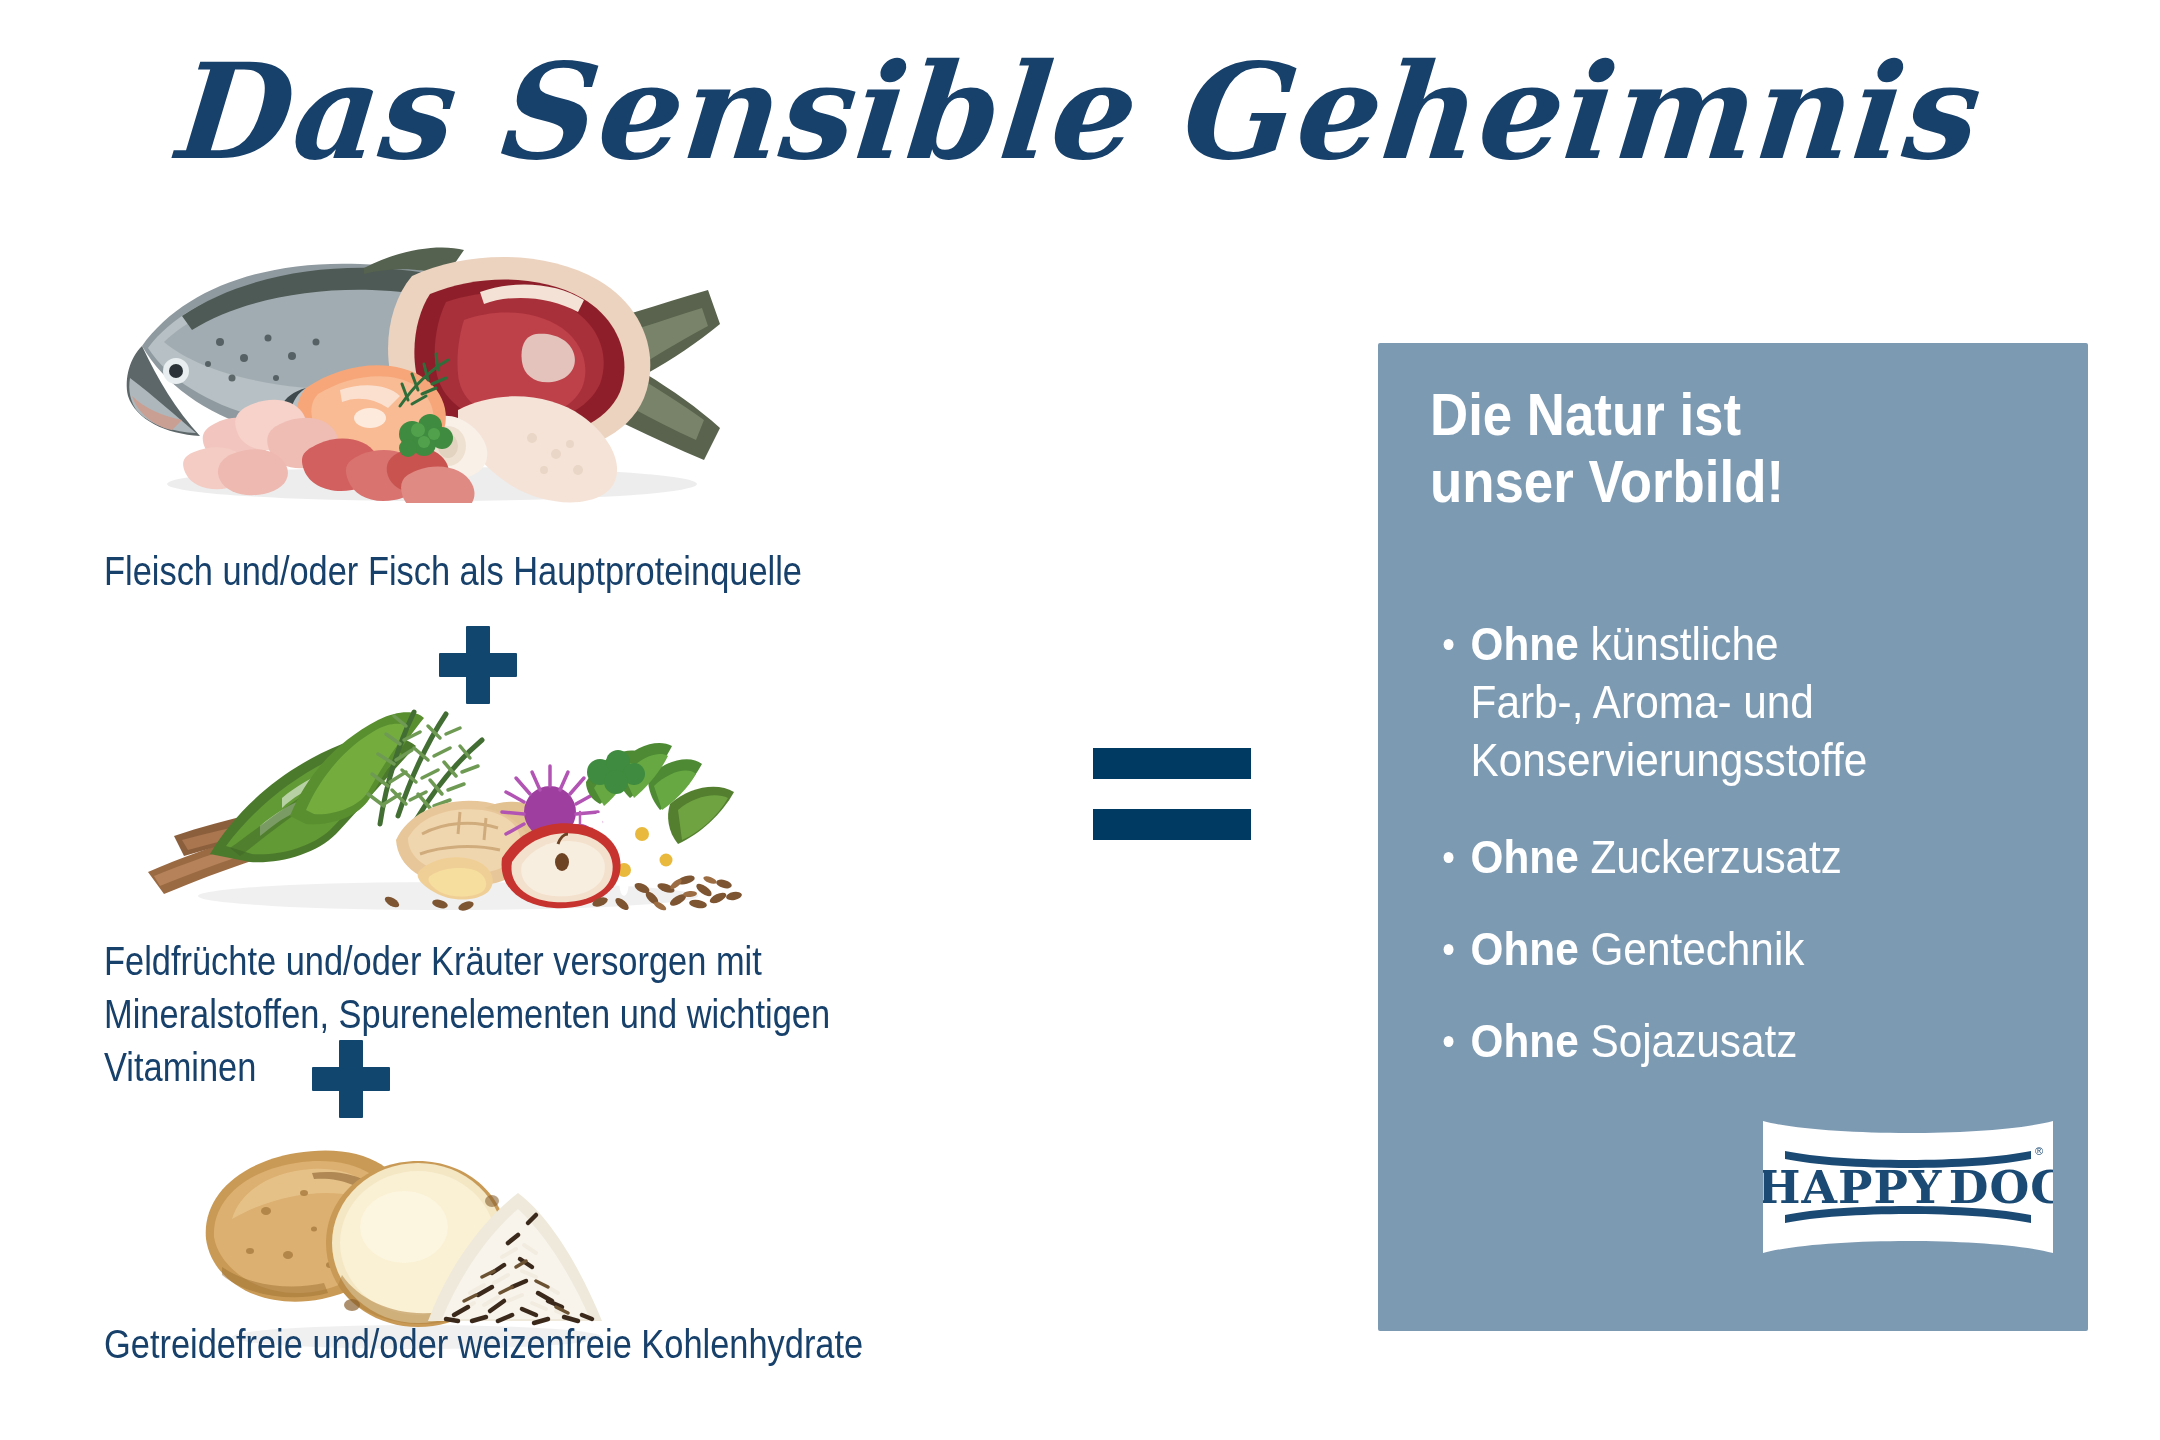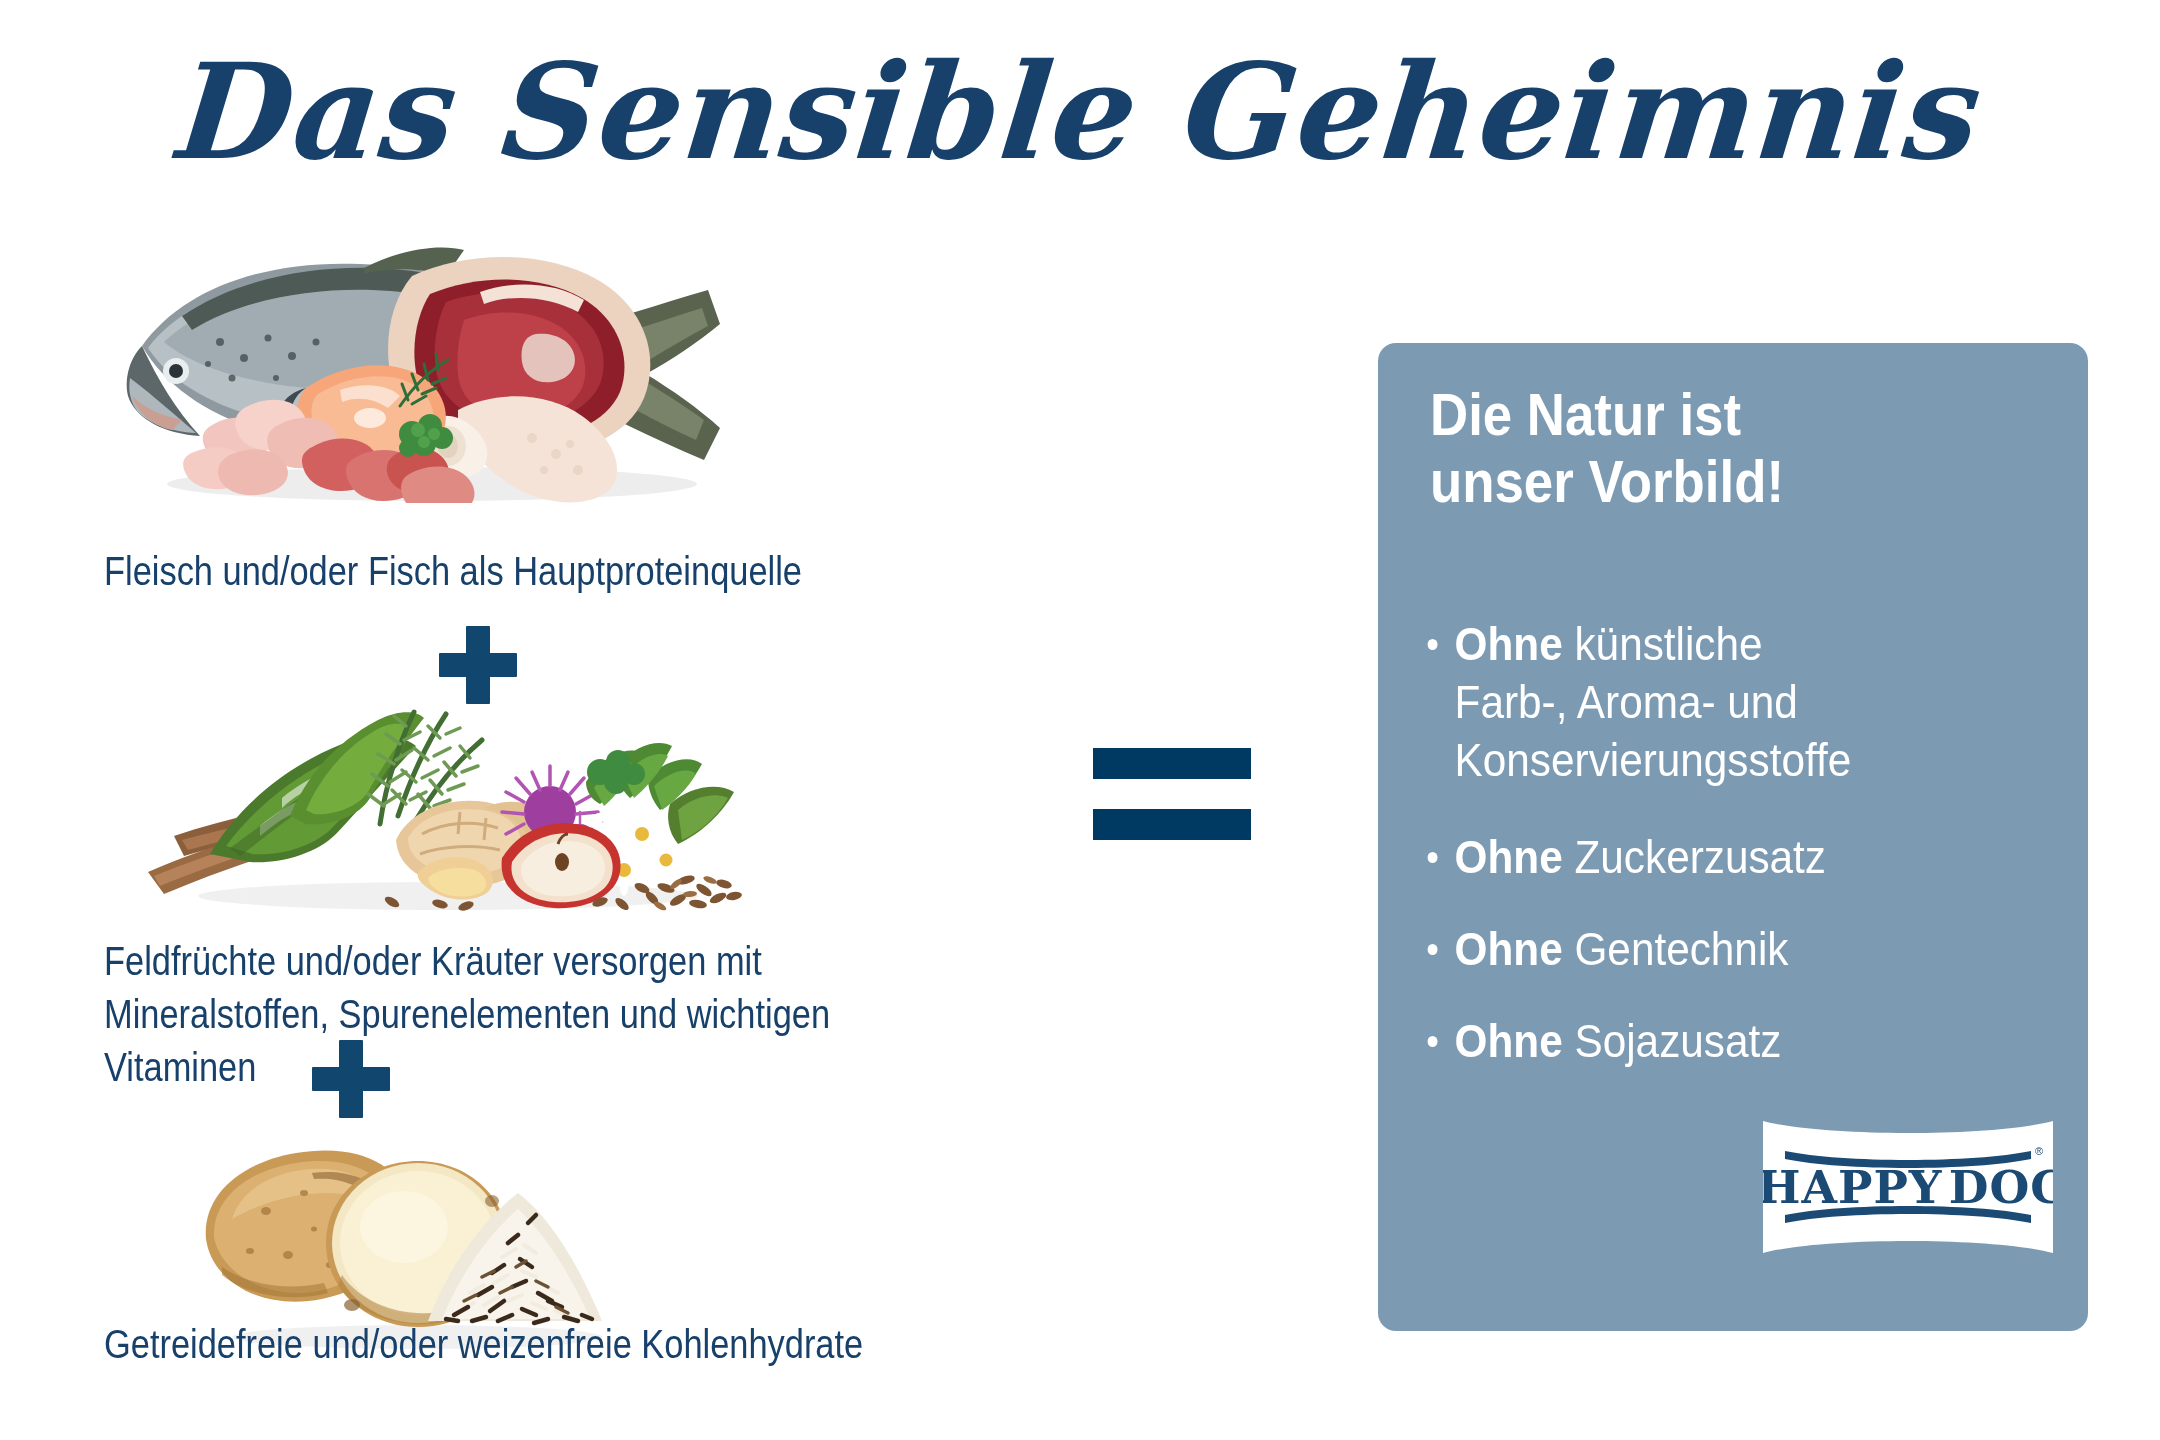--- a/index.html
+++ b/index.html
@@ -97,40 +97,40 @@
   .equals span.bar2 { top: 61px; }
 
   
   .panel {
     position: absolute;
     left: 1378px;
     top: 343px;
     width: 710px;
     height: 988px;
     background: #7d9ab3;
-    border-radius: 18px;
+    border-radius: 2px;
     overflow: hidden;
   }
   .panel-title {
     position: absolute;
     left: 52px;
     top: 38px;
     width: 620px;
     color: #ffffff;
     font-family: "Liberation Sans", sans-serif;
     font-weight: 700;
     font-size: 60px;
     line-height: 1.12;
     transform: scaleX(0.88);
     transform-origin: left top;
     white-space: pre-line;
   }
   .bullets {
     position: absolute;
-    left: 46px;
+    left: 62px;
     top: 272px;
     width: 650px;
   }
   .bullet {
     position: relative;
     color: #ffffff;
     font-family: "Liberation Sans", sans-serif;
     font-weight: 300;
     font-size: 47px;
     line-height: 1.23;

